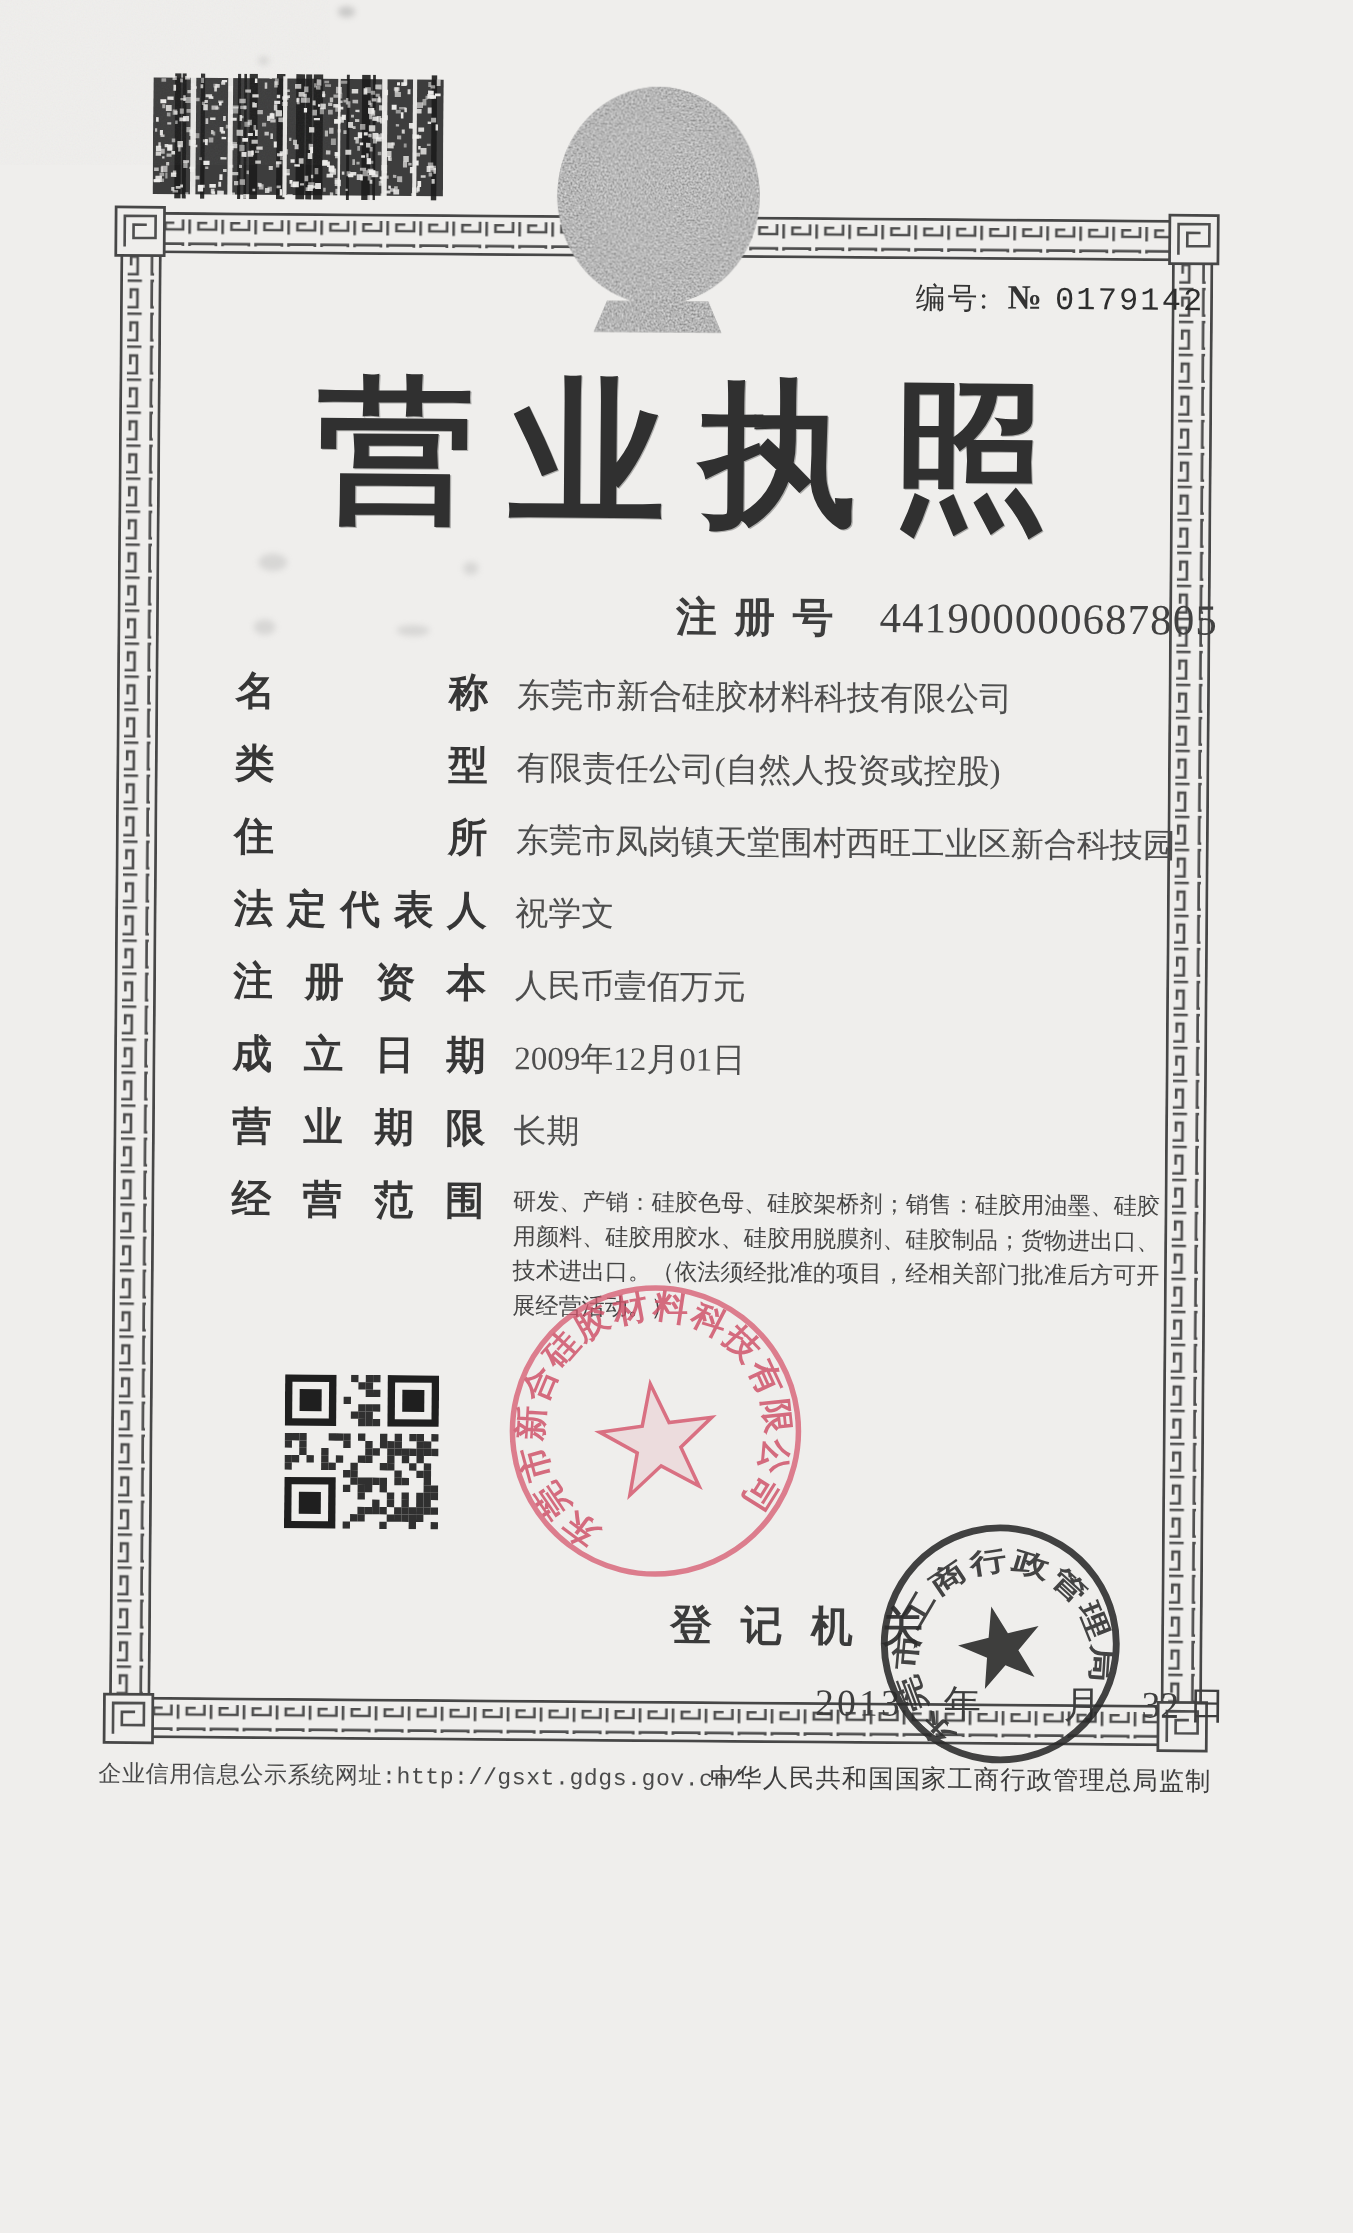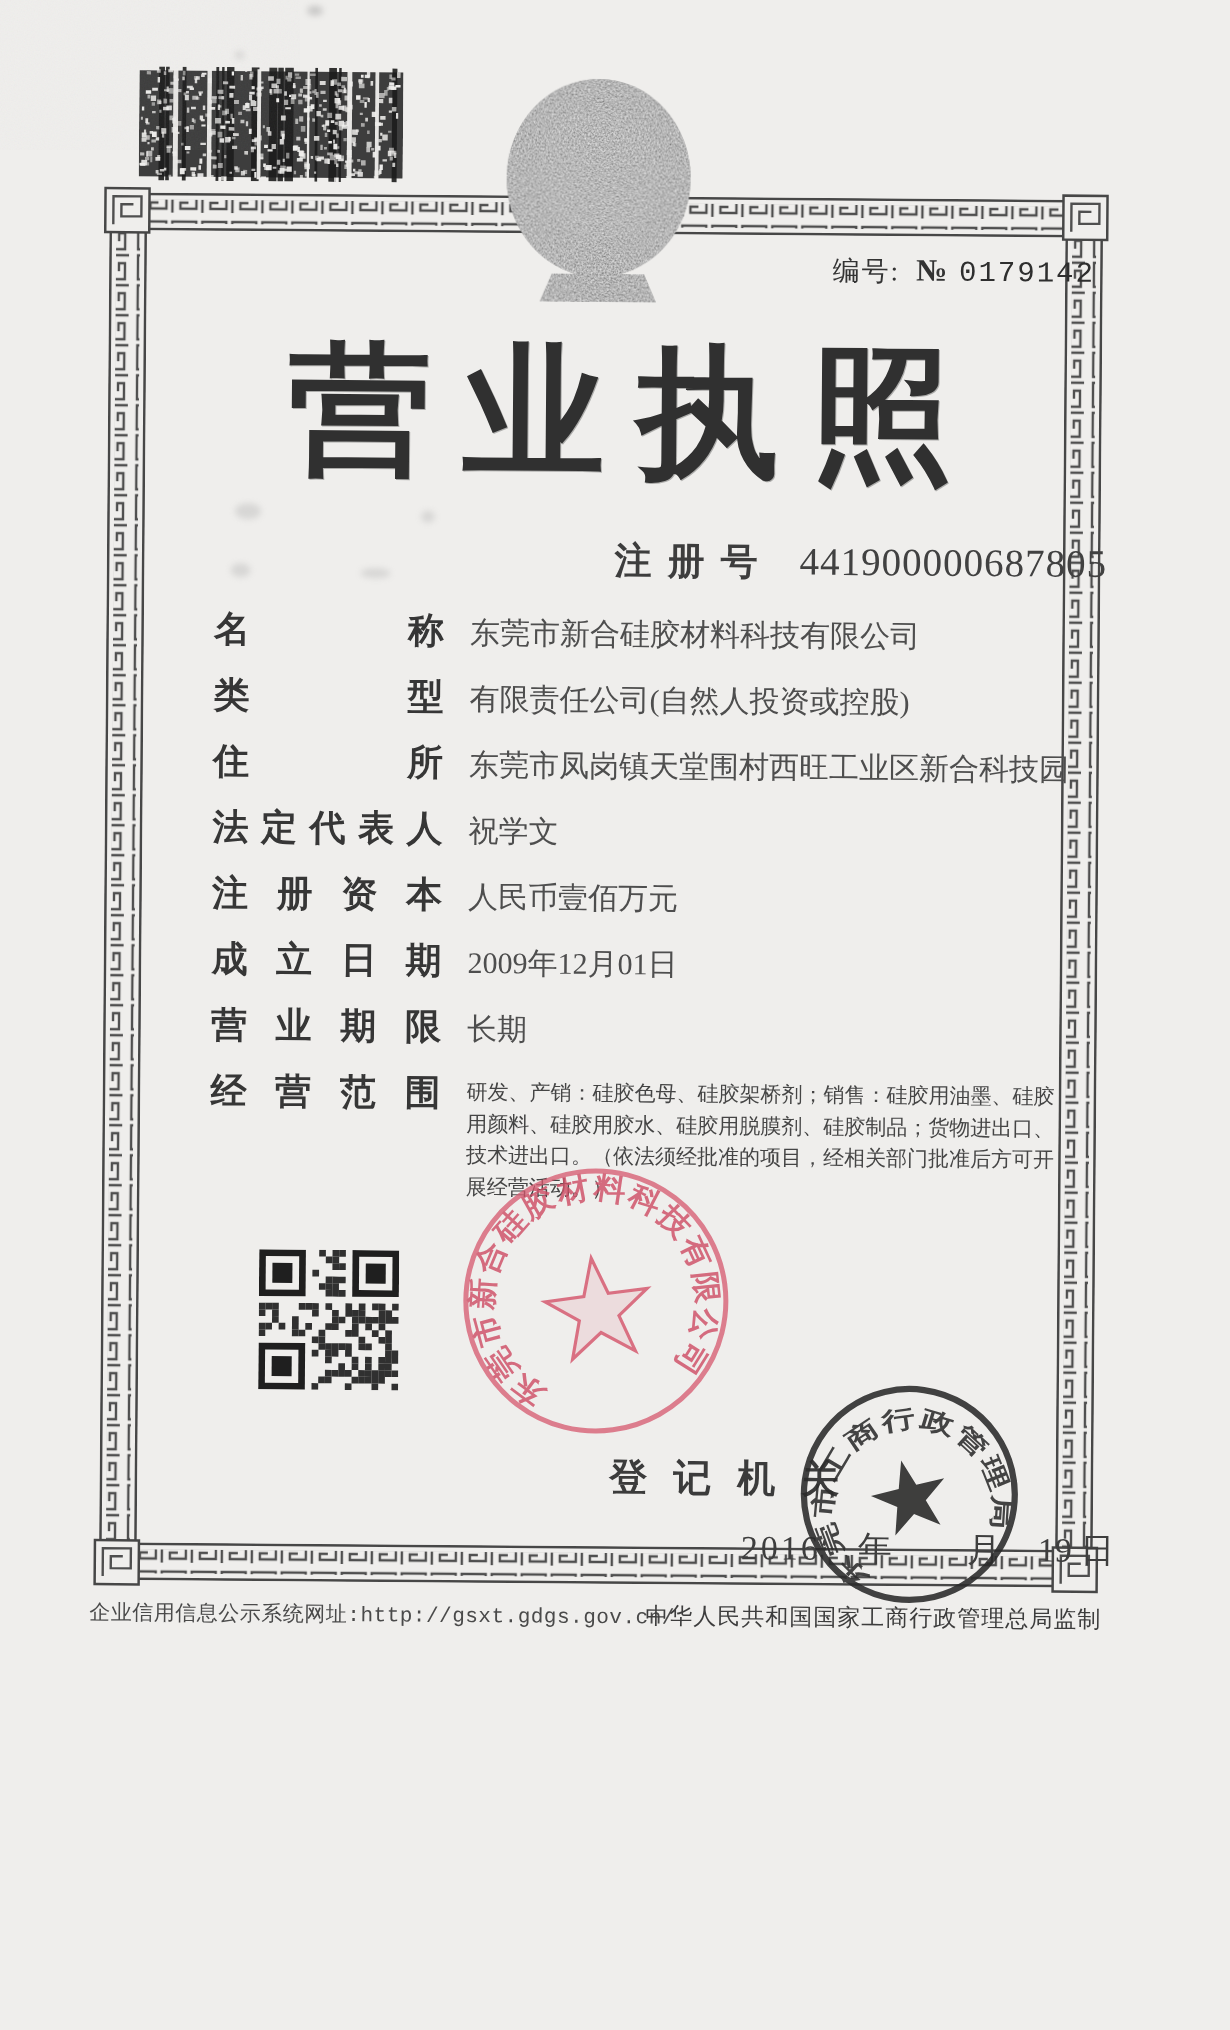--- a/index.html
+++ b/index.html
@@ -765,27 +765,27 @@
       <path d="M141 92 L153.3 129 L192.4 129.3 L161 152.5 L172.7 189.7 L141 167 L109.3 189.7 L121 152.5 L89.6 129.3 L128.7 129 Z" transform="translate(1 6)" fill="rgba(213,85,107,0.14)" stroke="#d5556b" stroke-width="3.2"></path>
       <text font-size="30" fill="#cf4f66" letter-spacing="2" font-family="DejaVu Sans, Liberation Sans, sans-serif" font-weight="700">
         <textPath href="#redTextPath" startOffset="0" textLength="505" lengthAdjust="spacingAndGlyphs">东莞市新合硅胶材料科技有限公司</textPath>
       </text>
     </g>
   </svg>
 
   <div class="registrar">登记机关</div>
 
   <div class="dateline">
-    <span class="y">2016</span>
+    <span class="y">2013</span>
     <span class="gap-sm"></span>
     <span>年</span>
     <span class="gap-month"></span>
     <span>月</span>
     <span class="gap-sm"></span>
-    <span>19</span>
+    <span>32</span>
     <span>日</span>
   </div>
 
   <svg class="black-seal" viewBox="0 0 282 282">
     <defs>
       <path id="blackTextPath" d="M 83.4 225.4 A 90 90 0 1 1 198.6 225.4" fill="none"></path>
     </defs>
     <g transform="rotate(-14 141 141)">
       <circle cx="141" cy="141" r="118" fill="none" stroke="#2a2a2a" stroke-width="7"></circle>
       <path d="M141 92 L153.3 129 L192.4 129.3 L161 152.5 L172.7 189.7 L141 167 L109.3 189.7 L121 152.5 L89.6 129.3 L128.7 129 Z" transform="translate(141 147) scale(0.82) translate(-141 -147)" fill="#262626"></path>

